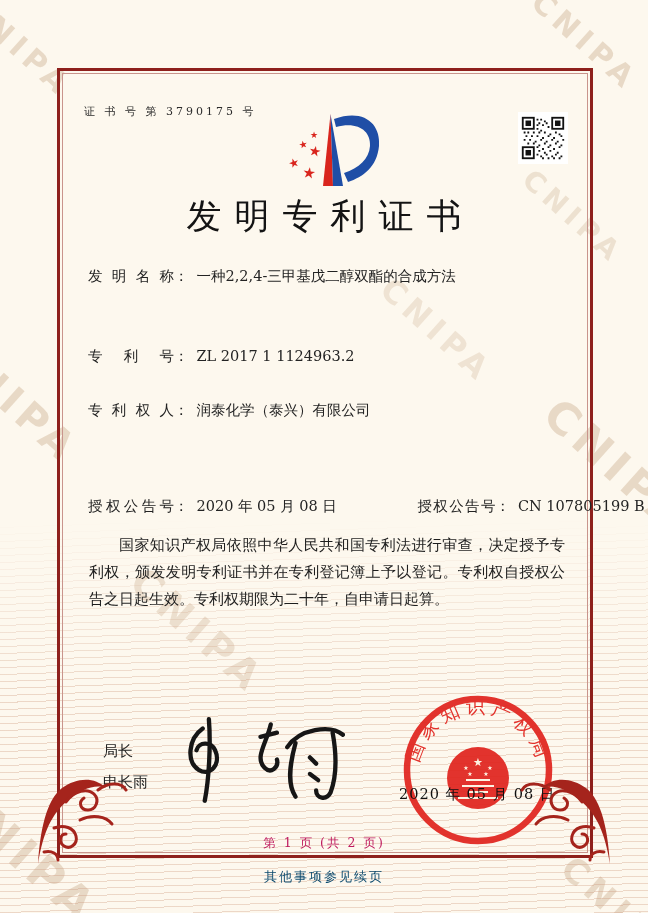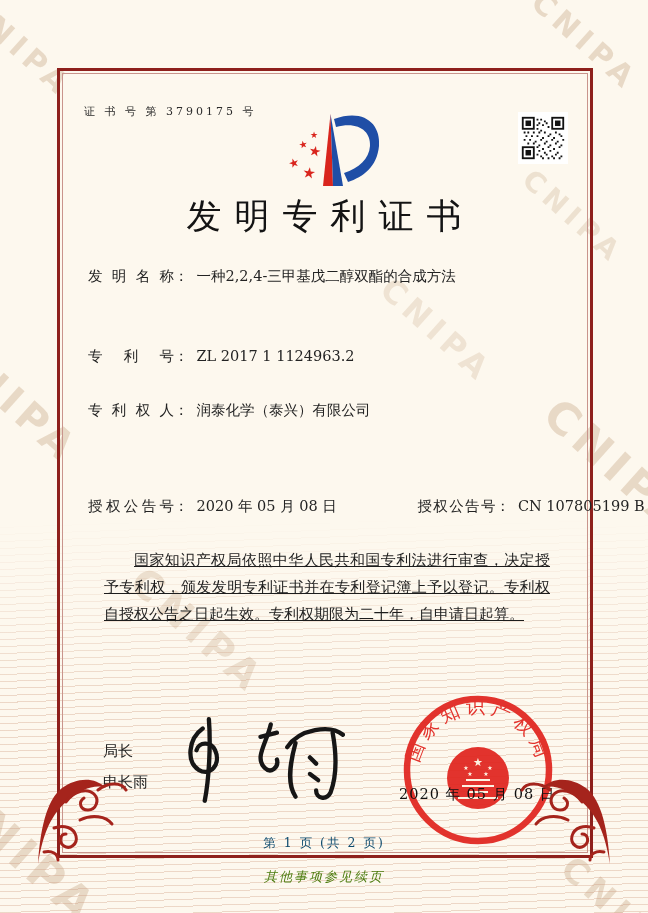--- a/index.html
+++ b/index.html
@@ -23,31 +23,31 @@
       display:flex;align-items:center;justify-content:center;}
   .logo{position:absolute;left:278px;top:102px;width:110px;height:95px;z-index:2;}
   .title{position:absolute;left:0;top:193px;width:100%;text-align:center;z-index:2;
          font-size:35px;font-weight:400;letter-spacing:13px;text-indent:13px;color:#141414;}
   .row{position:absolute;left:88px;z-index:2;font-size:14.5px;white-space:nowrap;color:#232323;}
   .flabel{display:inline-block;width:86px;text-align:justify;text-align-last:justify;vertical-align:bottom;}
   .flabel2{display:inline-block;width:78px;text-align:justify;text-align-last:justify;vertical-align:bottom;margin-left:76px;}
   .fvalue{margin-left:8px;}
   .body-text{position:absolute;left:88px;top:531px;width:478px;z-index:2;
              font-size:15px;line-height:27px;text-align:justify;color:#1d1d1d;}
-  .body-text p{margin:16px;text-indent:2em;text-decoration:underline;}
+  .body-text p{margin:1px;text-indent:2em;}
   .officer{position:absolute;left:103px;top:736px;z-index:2;
            font-family:"DejaVu Sans","Liberation Sans",sans-serif;font-size:15px;line-height:31px;color:#222;}
   .signature{position:absolute;left:180px;top:716px;z-index:3;}
   .seal{position:absolute;left:400px;top:692px;width:156px;height:156px;z-index:3;opacity:.93;}
   .seal-date{position:absolute;left:399px;top:785px;z-index:4;font-size:14.5px;
              letter-spacing:1px;color:#101010;white-space:nowrap;}
   .page-no{position:absolute;left:0;top:835px;width:100%;text-align:center;z-index:2;
-           font-size:12.5px;letter-spacing:2px;color:#0c4a6e;}
+           font-size:12.5px;letter-spacing:2px;color:#be185d;}
   .note{position:absolute;left:0;top:868px;width:100%;text-align:center;z-index:2;
-        font-size:13px;letter-spacing:2px;color:#4d7c0f;font-style:italic;}
+        font-size:13px;letter-spacing:2px;color:#0c4a6e;}
   .flourish{position:absolute;width:96px;height:126px;z-index:4;}
   .flourish.left{left:32px;top:744px;}
   .flourish.right{left:520px;top:744px;transform:scaleX(-1);}
 </style>
 </head>
 <body>
 
 <div class="page">
 
   <span class="wm" style="left:-18px;top:-10px;font-size:30px;">CNIPA</span>

